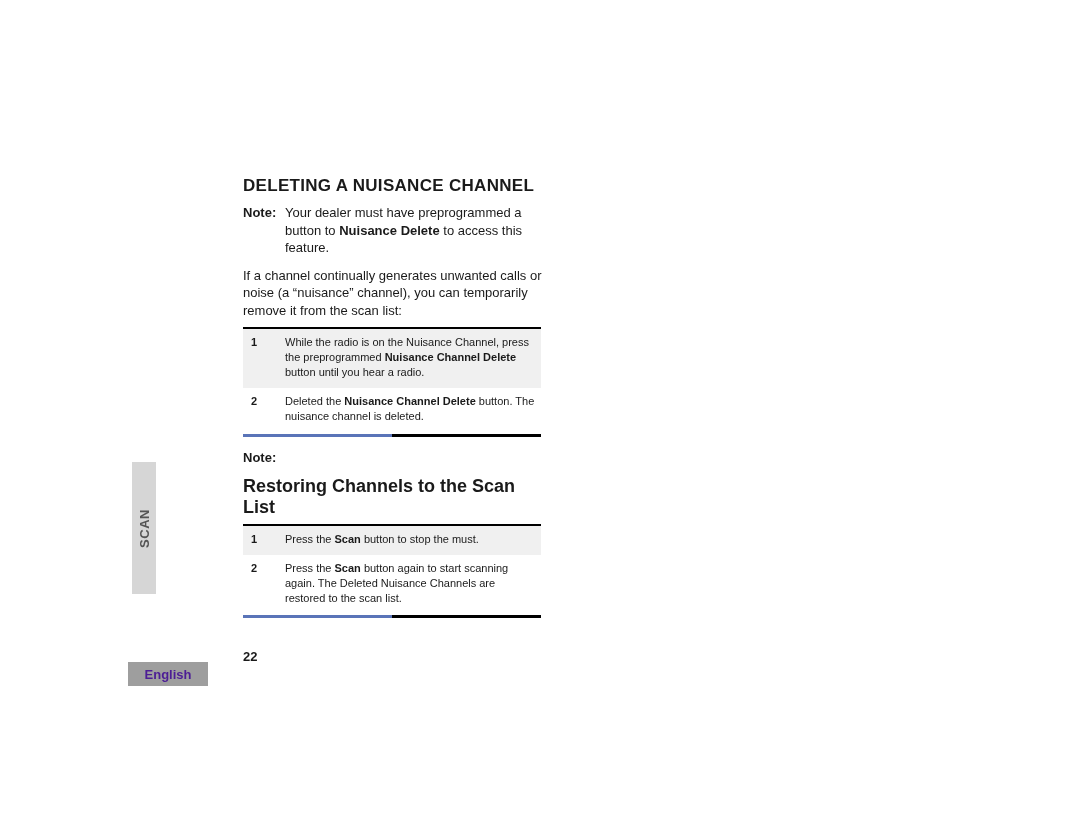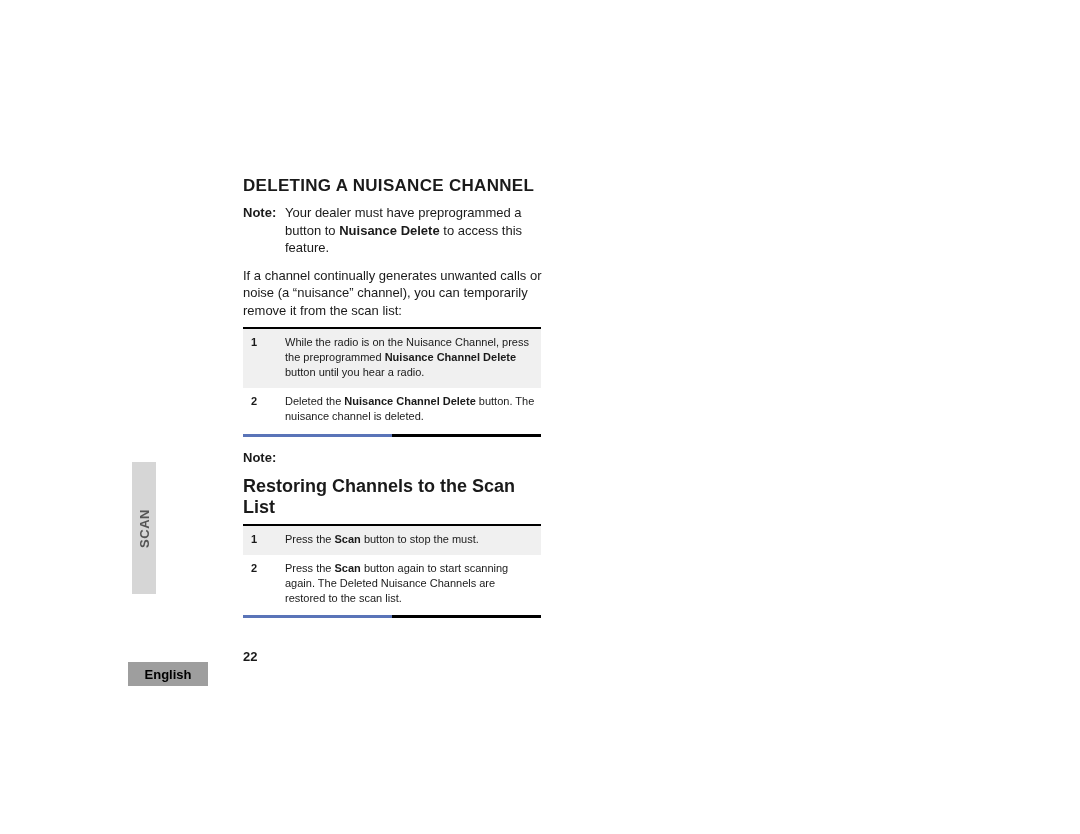--- a/index.html
+++ b/index.html
@@ -102,21 +102,21 @@
     letter-spacing: 0.5px;
     font-family: Arial, Helvetica, sans-serif;
   }
   .lang-tab {
     position: absolute;
     left: 128px;
     top: 662px;
     width: 80px;
     height: 24px;
     background: #9e9e9e;
-    color: #000000;
+    color: #4c1d95;
     font-weight: bold;
     font-size: 13px;
     display: flex;
     align-items: center;
     justify-content: center;
   }
 </style>
 </head>
 <body>
 

